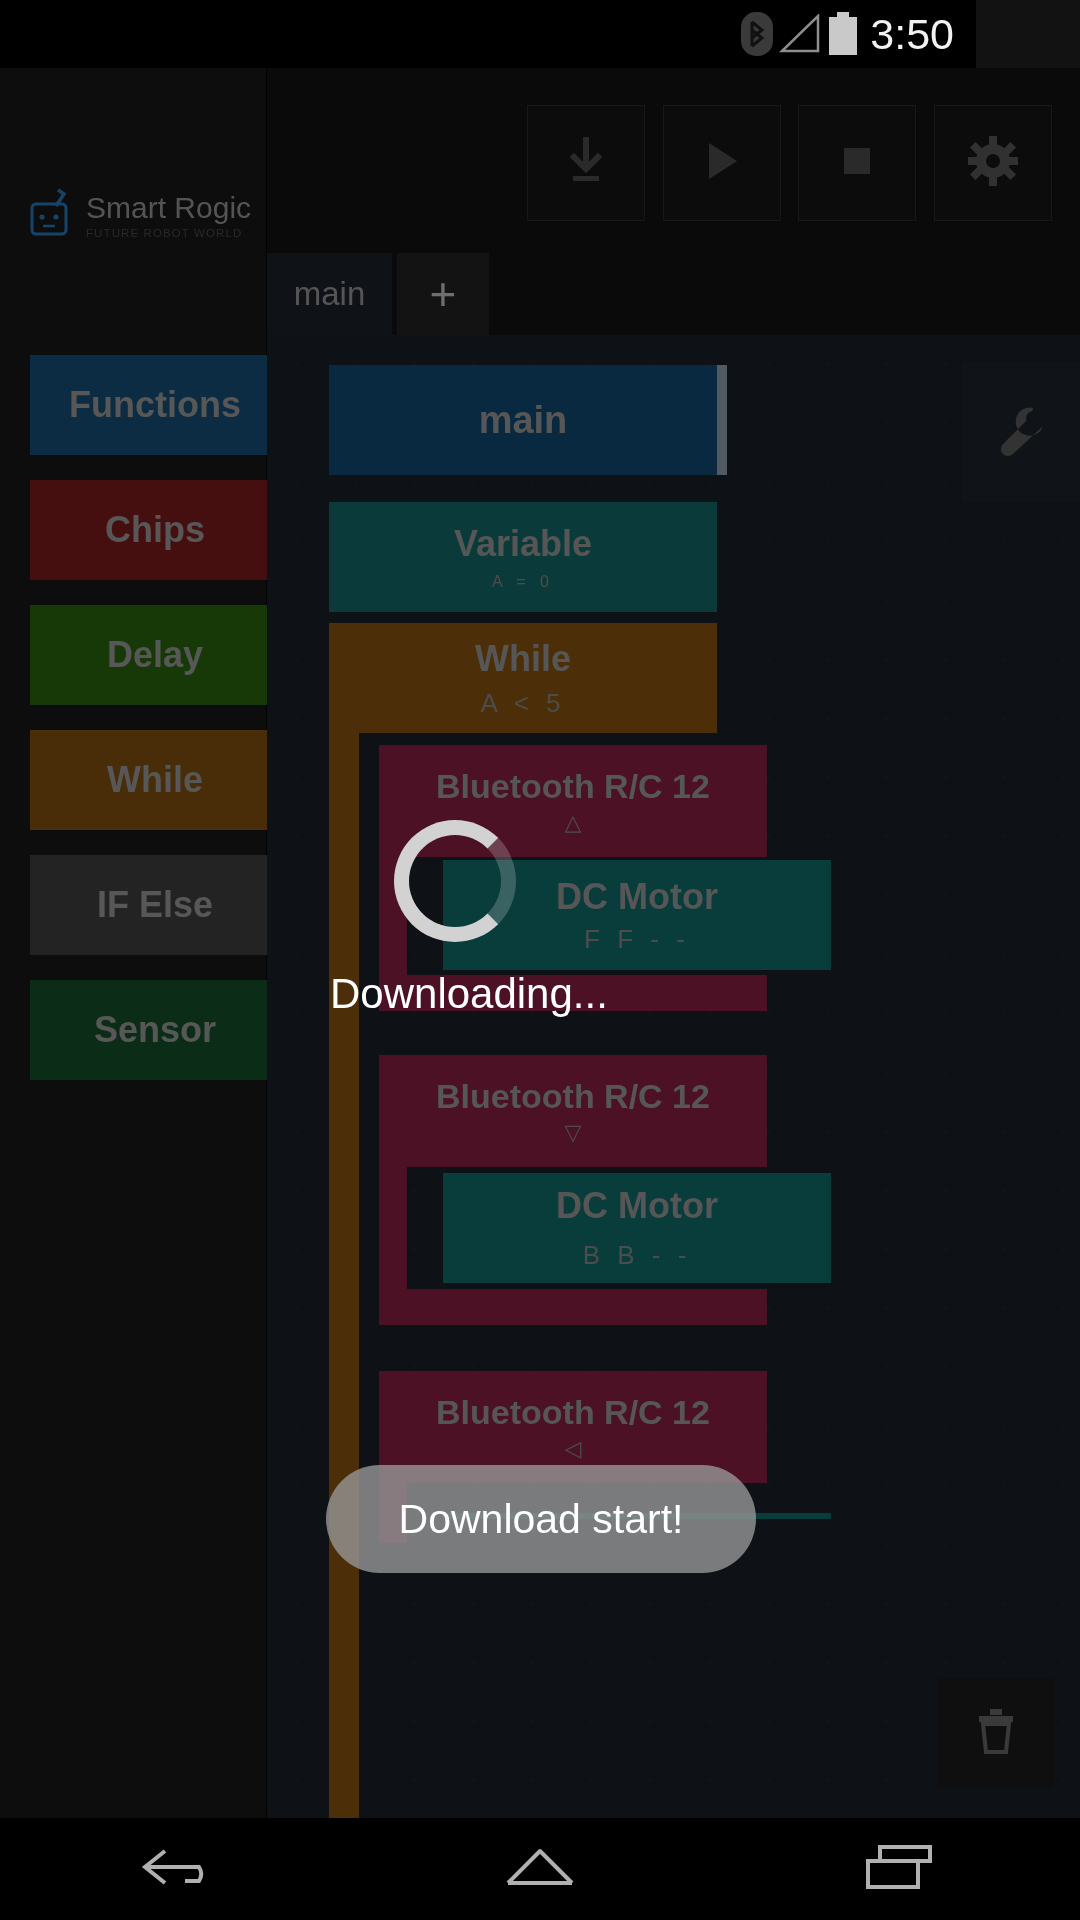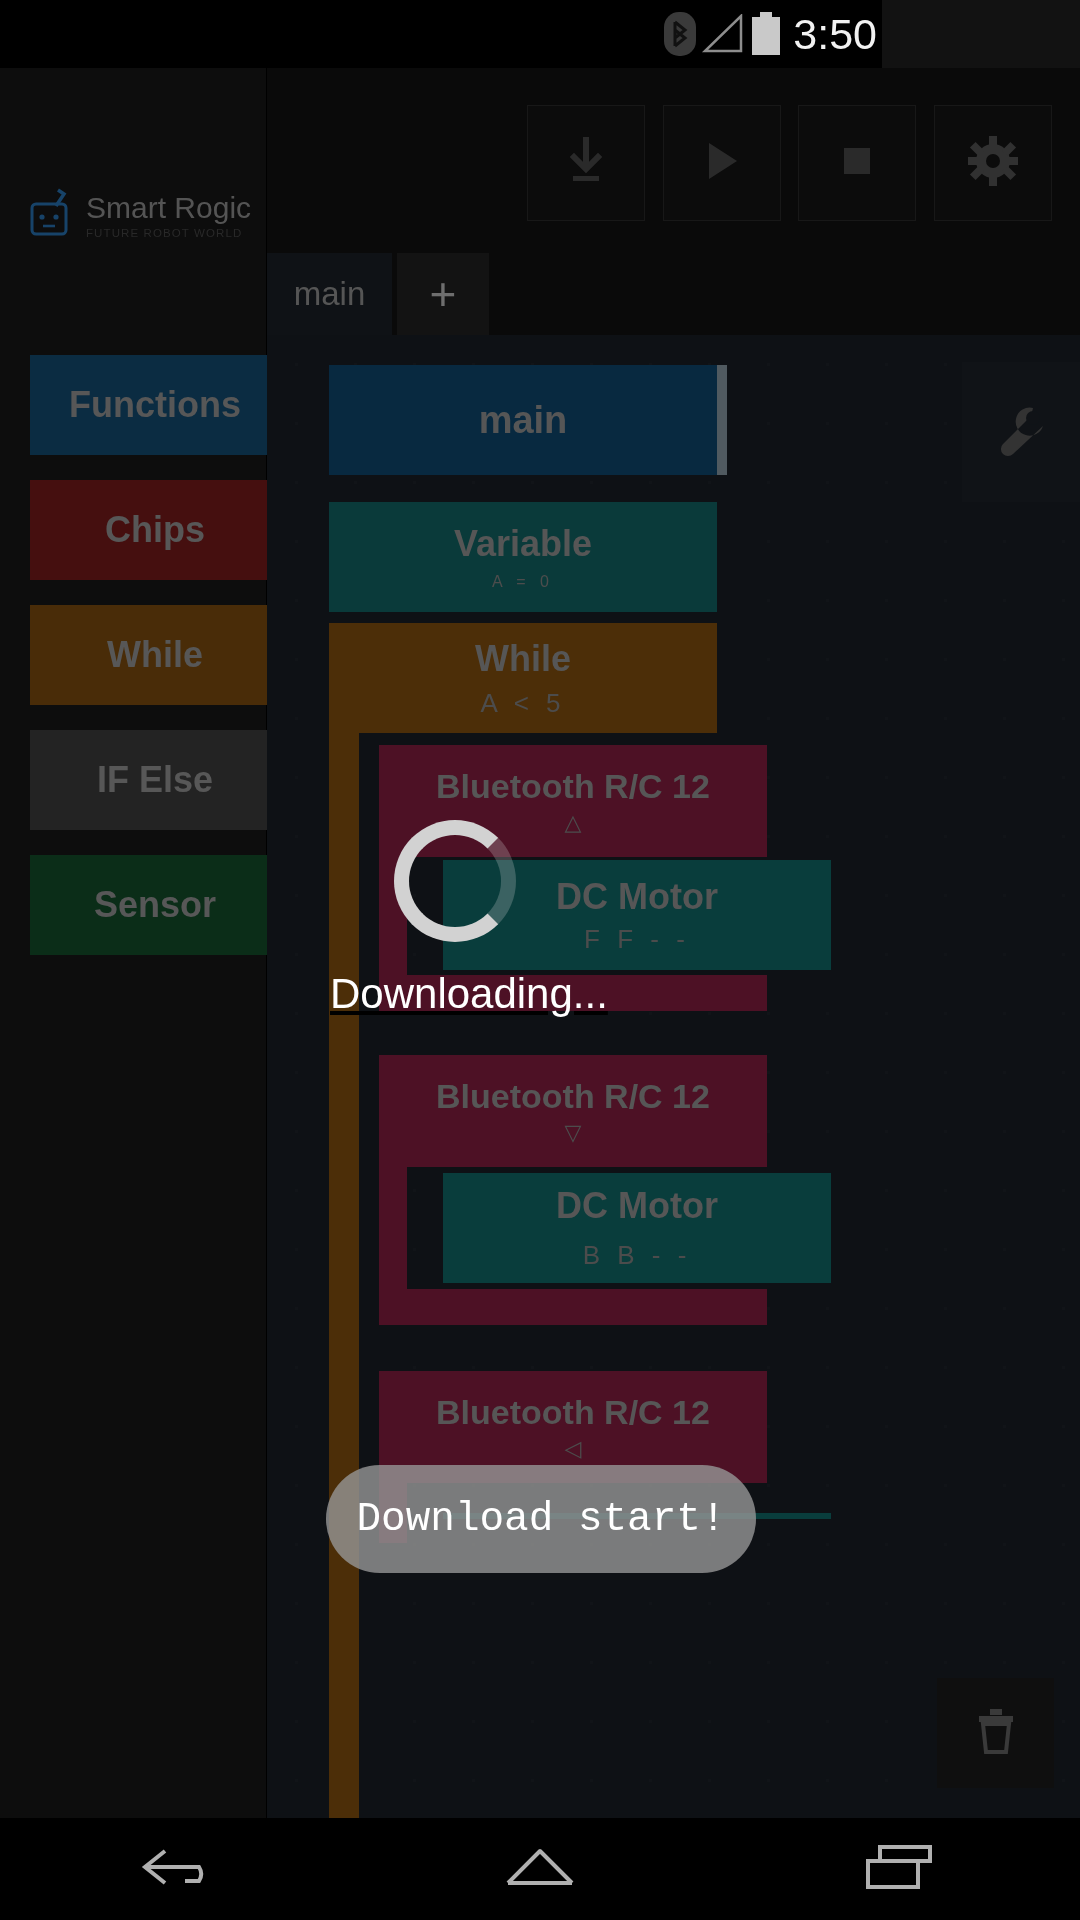--- a/index.html
+++ b/index.html
@@ -2,23 +2,23 @@
 <html><head>
 <meta charset="utf-8">
 <style>
   * { margin:0; padding:0; box-sizing:border-box; }
   html,body{ width:1080px; height:1920px; background:#000; overflow:hidden;
              font-family:"Liberation Sans", sans-serif; }
 
   #screen{ position:relative; width:1080px; height:1920px; background:#121212; }
 
   
-  .statusbar{ position:absolute; left:0; top:0; width:882px; height:68px;
+  .statusbar{ position:absolute; left:0; top:0; width:976px; height:68px;
               background:#000; display:flex; align-items:center;
-              justify-content:flex-end; padding-right:5px; gap:4px; }
+              justify-content:flex-end; padding-right:22px; gap:4px; }
   .sb-icon{ display:flex; align-items:center; justify-content:center; }
   .sb-time{ color:#f2f2f2; font-size:43px; letter-spacing:0px; line-height:1;
             font-weight:400; padding-left:6px; }
 
   
   .app{ position:absolute; left:0; top:68px; width:1080px; height:1750px;
         background:#131313; }
 
   
   .sidebar{ position:absolute; left:0; top:0; width:267px; height:1750px;
@@ -74,31 +74,31 @@
   .trash{ position:absolute; right:26px; bottom:30px; width:117px; height:110px;
           background:#1d1d1d; display:flex; align-items:center;
           justify-content:center; cursor:pointer; }
 
   
   .dim{ position:absolute; left:0; top:68px; width:1080px; height:1750px;
         background:rgba(0,0,0,0.45); }
 
   
   .prog{ position:absolute; left:330px; top:820px; display:flex;
-         flex-direction:column; align-items:flex-start;text-decoration:underline; }
+         flex-direction:column; align-items:flex-start; }
   .spinner{ width:122px; height:122px; border-radius:50%;
             border:15px solid #d2d2d2; border-right-color:rgba(210,210,210,0.25);
             margin-left:64px; }
   .prog-text{ color:#fff; font-size:42px; margin-top:28px; }
 
   
   .toast{ position:absolute; left:326px; top:1465px; width:430px; height:108px;
           background:rgba(150,150,150,0.80); border-radius:54px;
           display:flex; align-items:center; justify-content:center; }
-  .toast span{ color:#fff; font-size:41px;font-family:Liberation Mono, monospace; }
+  .toast span{ color:#fff; font-size:41px; }
 
   
   .navbar{ position:absolute; left:0; bottom:0; width:1080px; height:102px;
            background:#000; display:flex; align-items:center;
            justify-content:space-around; }
   .nav-btn{ width:150px; height:102px; display:flex; align-items:center;
             justify-content:center; cursor:pointer; }
 </style>
 </head>
 <body>
@@ -146,20 +146,23 @@
         </span>
       </div>
 
       <div class="cats">
         <div class="cat" style="background:#145078">
           <span>Functions</span>
           </div>
         <div class="cat" style="background:#7f1d1d">
           <span>Chips</span>
           </div>
+        <div class="cat" style="background:#2b6910">
+          <span>Delay</span>
+          </div>
         <div class="cat" style="background:#85500f">
           <span>While</span>
           </div>
         <div class="cat" style="background:#404040">
           <span>IF Else</span>
           </div>
         <div class="cat" style="background:#14532d">
           <span>Sensor</span>
           </div>
       </div>

